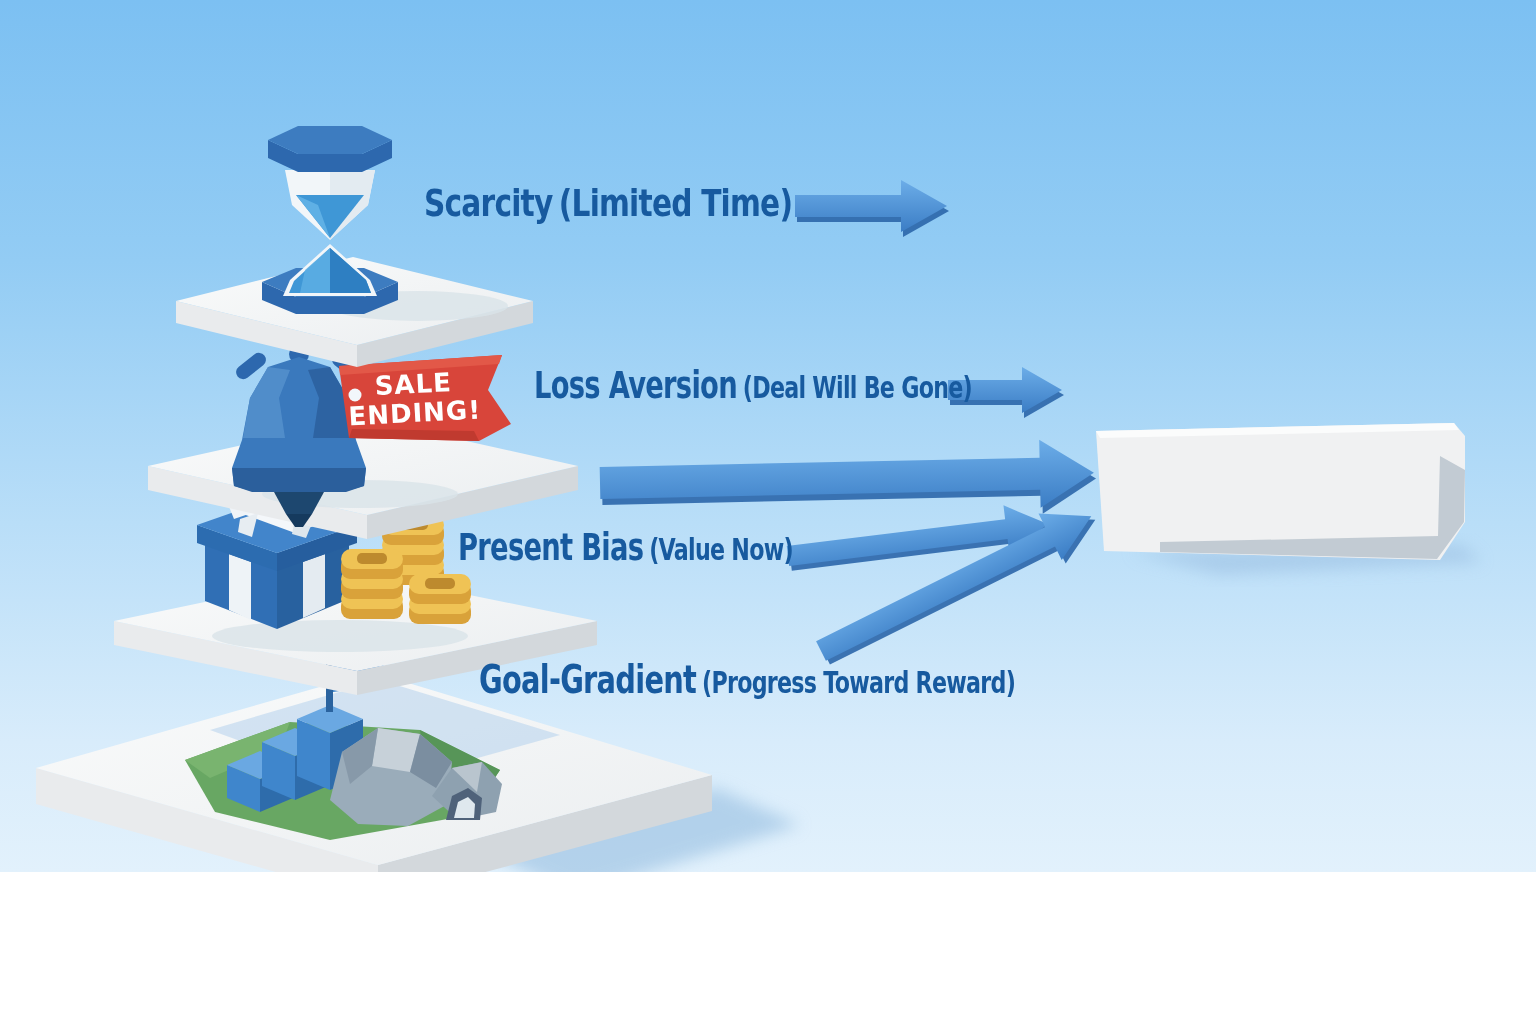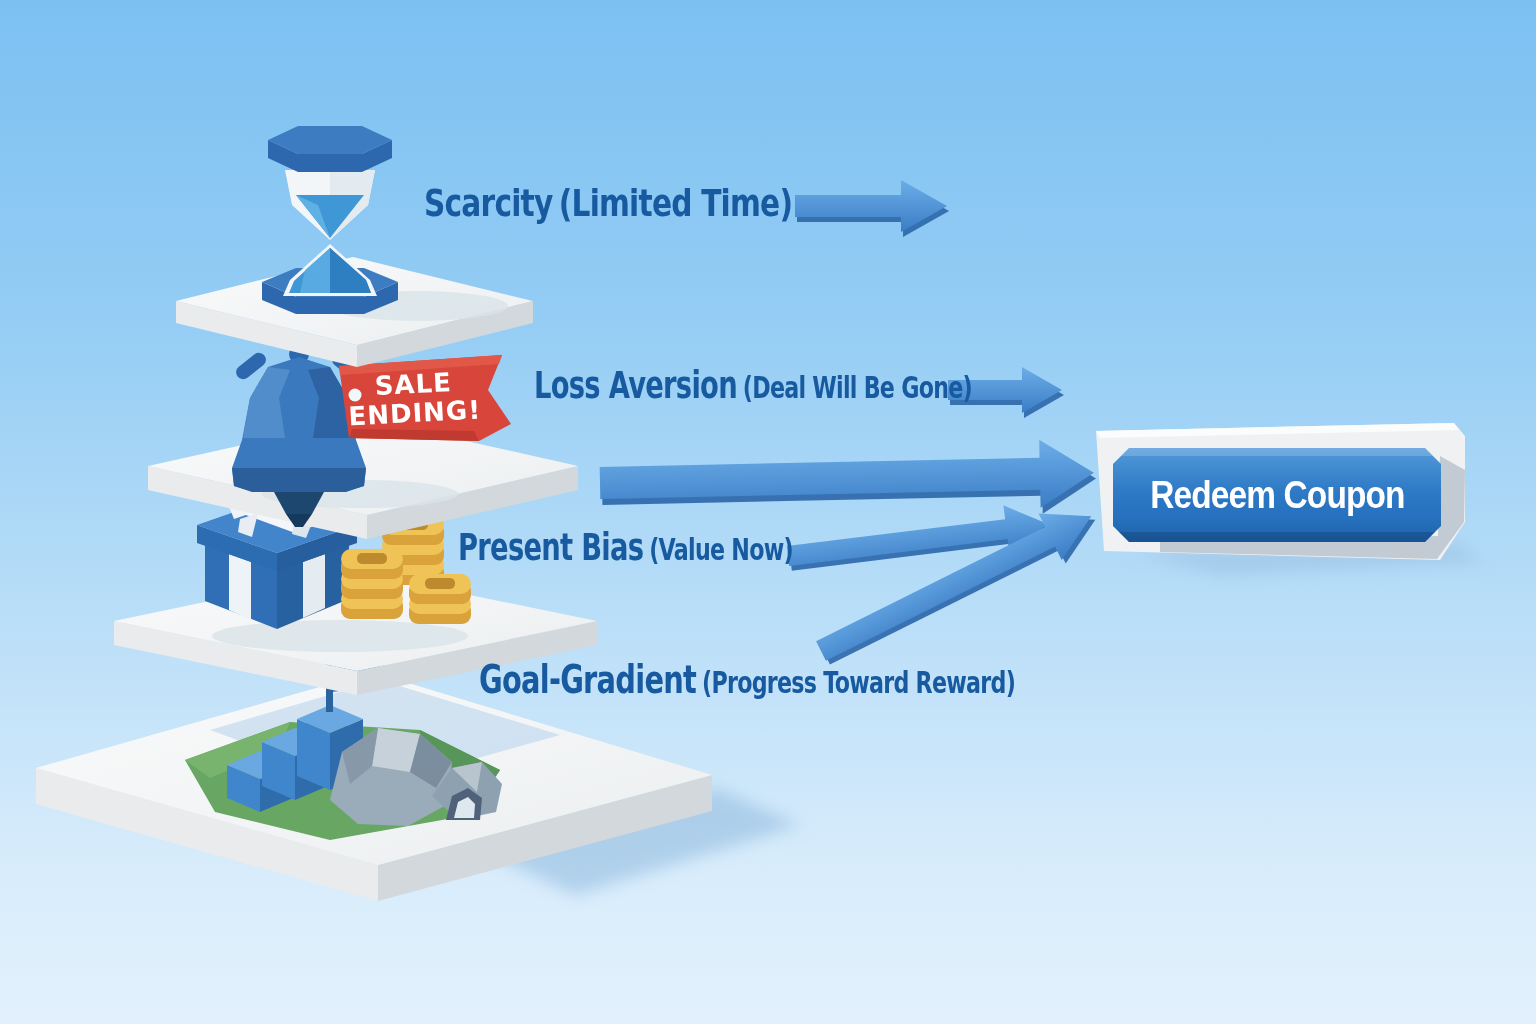--- a/index.html
+++ b/index.html
@@ -1,17 +1,17 @@
 <!DOCTYPE html>
 <html><head>
 <meta charset="utf-8">
 <style>
   html,body{margin:0;padding:0;}
   .stage{
-    position:relative;width:1536px;height:1024px;overflow:hidden;
+    position:relative;width:1536px;height:872px;overflow:hidden;
     background:linear-gradient(180deg,#7cc0f2 0%,#93ccf4 30%,#b9def8 60%,#d8ecfb 85%,#e2f1fc 100%);
     font-family:"DejaVu Sans","Liberation Sans",sans-serif;
   }
   .stage svg{position:absolute;left:0;top:0;}
   .lbl{
     position:absolute;color:#175a9f;font-weight:700;white-space:nowrap;
     letter-spacing:-1px;transform:scaleX(.74);transform-origin:left top;
   }
   .lbl .lm{font-size:37px;}
   .lbl .lp{font-size:30px;margin-left:8px;}
@@ -236,17 +236,14 @@
 </div>
 <div class="lbl" id="lbl-goal">
   <span class="lm">Goal-Gradient</span><span class="lp">(Progress Toward Reward)</span>
 </div>
 
 <div class="banner-text">
   <div>SALE</div>
   <div>ENDING!</div>
 </div>
 
-<button class="cta-button">
-  <span>Redeem Coupon</span>
-</button>
 
 </div>
 
 </body></html>

